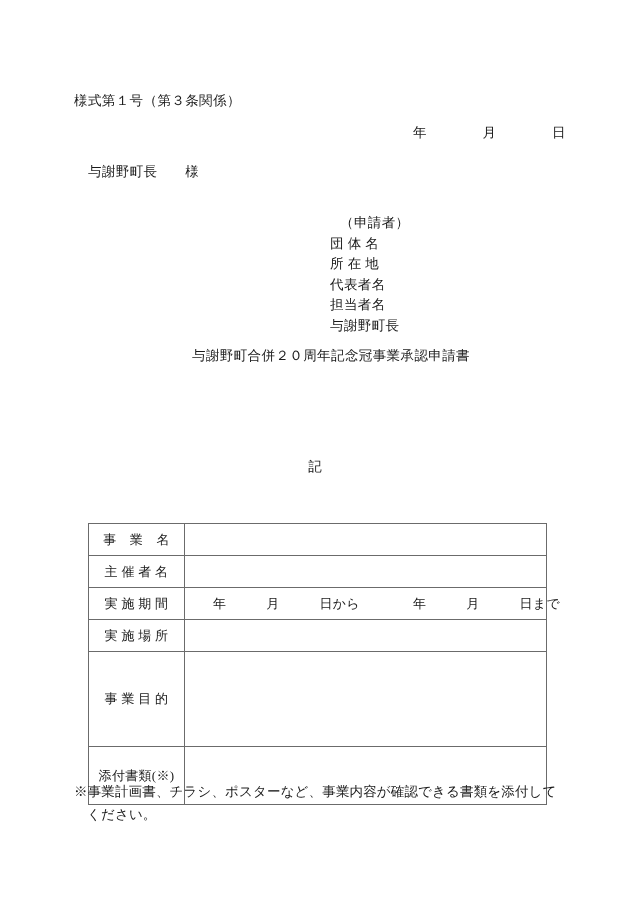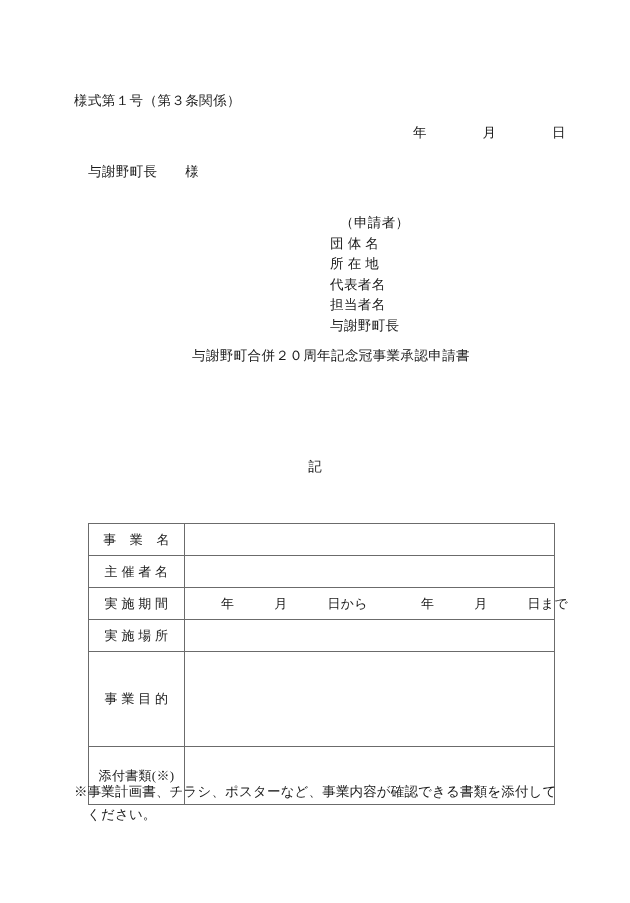--- a/index.html
+++ b/index.html
@@ -126,21 +126,20 @@
     padding: 0;
   }
   .form-table td.label-cell {
     width: 95px;
     text-align: center;
     white-space: pre;
     letter-spacing: 0.3px;
   }
   .form-table td.value-cell {
     width: 361px;
-    padding-left: 8px;
   }
   .row-h-std { height: 32px; }
   .row-h-purpose { height: 95px; }
   .row-h-attach { height: 58px; }
 
   .period-text {
     white-space: pre;
     font-size: 13px;
     letter-spacing: 0.3px;
     padding-left: 28px;

